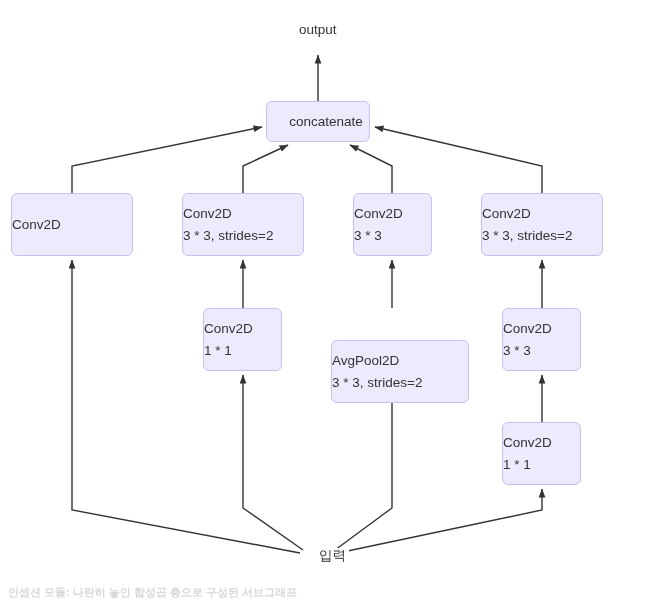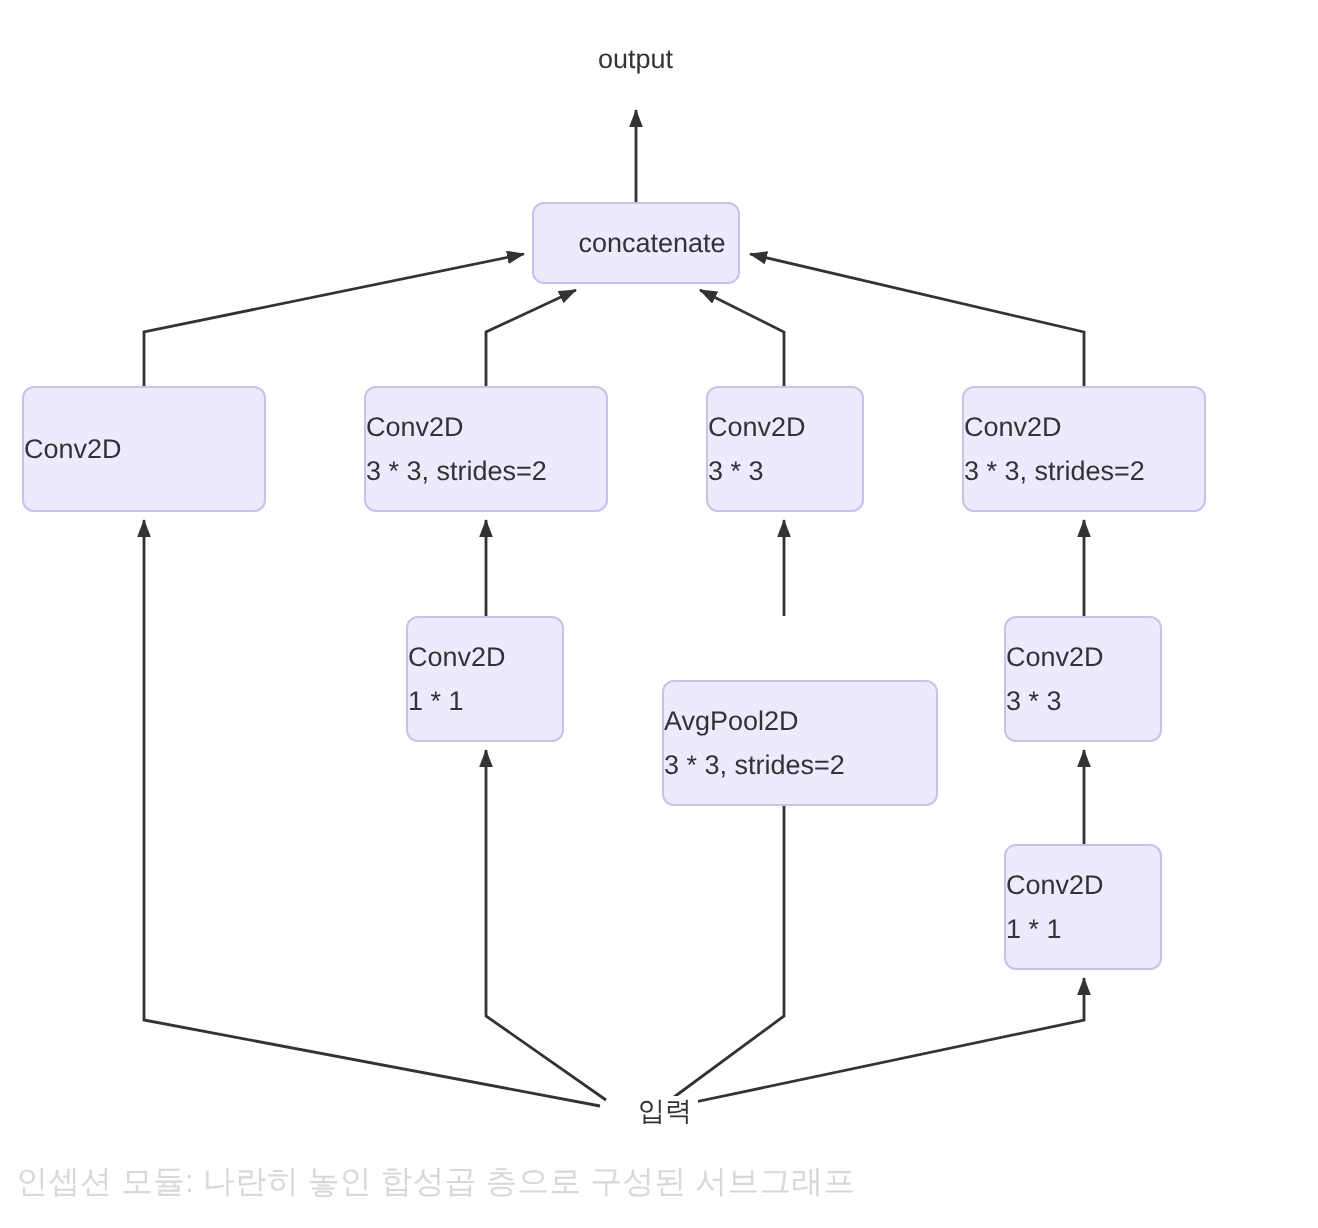--- a/index.html
+++ b/index.html
@@ -51,23 +51,24 @@
     white-space: nowrap;
     z-index: 3;
     background: #ffffff;
     padding: 0 3px;
   }
   .caption {
     position: absolute;
     left: 8px;
     top: 585px;
     color: #d8d8d8;
-    font-size: 16px;
+    font-size: 11px;
     line-height: 14px;
     white-space: nowrap;
+    font-weight: bold;
   }
 </style>
 </head>
 <body>
 
 <div id="canvas">
 
   <svg id="edges" viewBox="0 0 659 614" xmlns="http://www.w3.org/2000/svg">
     <defs>
       <marker id="arrow" markerWidth="10" markerHeight="10" refX="8.5" refY="3.4" orient="auto" markerUnits="userSpaceOnUse">

